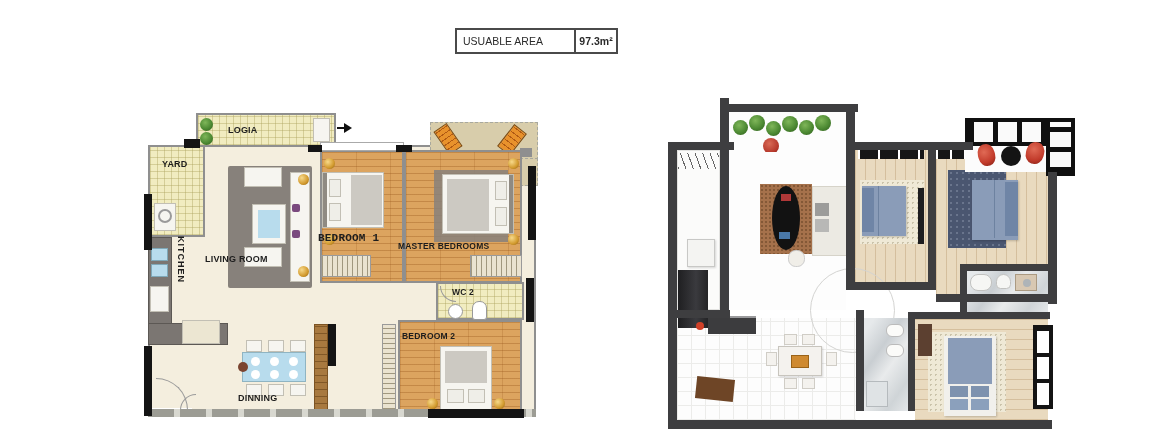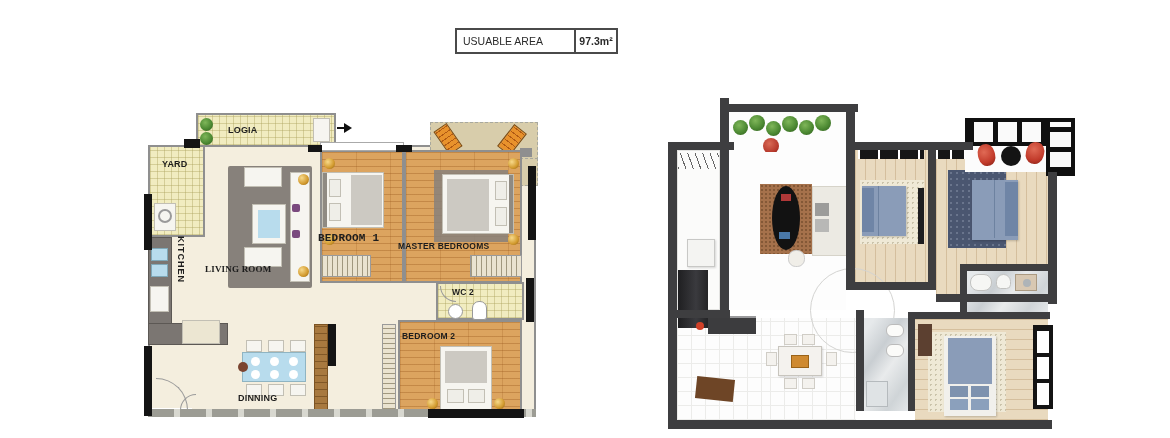--- a/index.html
+++ b/index.html
@@ -96,21 +96,21 @@
     <div style="left:88px;top:58px;width:84px;height:122px;background:var(--rug-gray,#87817b);border-radius:2px;"></div>
     <div class="white-furn" style="left:104px;top:59px;width:38px;height:20px;"></div>
     <div class="white-furn" style="left:104px;top:139px;width:38px;height:20px;"></div>
     <div class="white-furn" style="left:150px;top:64px;width:20px;height:110px;"></div>
     <div style="left:152px;top:96px;width:8px;height:8px;border-radius:2px;background:#7a4a7e;"></div>
     <div style="left:152px;top:122px;width:8px;height:8px;border-radius:2px;background:#7a4a7e;"></div>
     <div class="gold" style="left:158px;top:66px;"></div>
     <div class="gold" style="left:158px;top:158px;"></div>
     <div class="white-furn" style="left:112px;top:96px;width:34px;height:40px;"></div>
     <div style="left:118px;top:102px;width:22px;height:28px;background:var(--water-blue,#b8dced);"></div>
-    <div class="lbl" style="left:65px;top:156px;width:120px;font-family:Liberation Serif, serif;">LIVING ROOM</div>
+    <div class="lbl" style="left:65px;top:146px;width:120px;">LIVING ROOM</div>
 
     <div class="white-furn" style="left:106px;top:232px;width:16px;height:12px;"></div>
     <div class="white-furn" style="left:128px;top:232px;width:16px;height:12px;"></div>
     <div class="white-furn" style="left:150px;top:232px;width:16px;height:12px;"></div>
     <div class="white-furn" style="left:106px;top:276px;width:16px;height:12px;"></div>
     <div class="white-furn" style="left:128px;top:276px;width:16px;height:12px;"></div>
     <div class="white-furn" style="left:150px;top:276px;width:16px;height:12px;"></div>
     <div style="left:102px;top:244px;width:64px;height:30px;background:var(--water-blue,#b8dced);border:1px solid #8fb4c2;">
       <div style="left:8px;top:4px;width:9px;height:9px;border-radius:50%;background:#fff;"></div>
       <div style="left:27px;top:4px;width:9px;height:9px;border-radius:50%;background:#fff;"></div>

